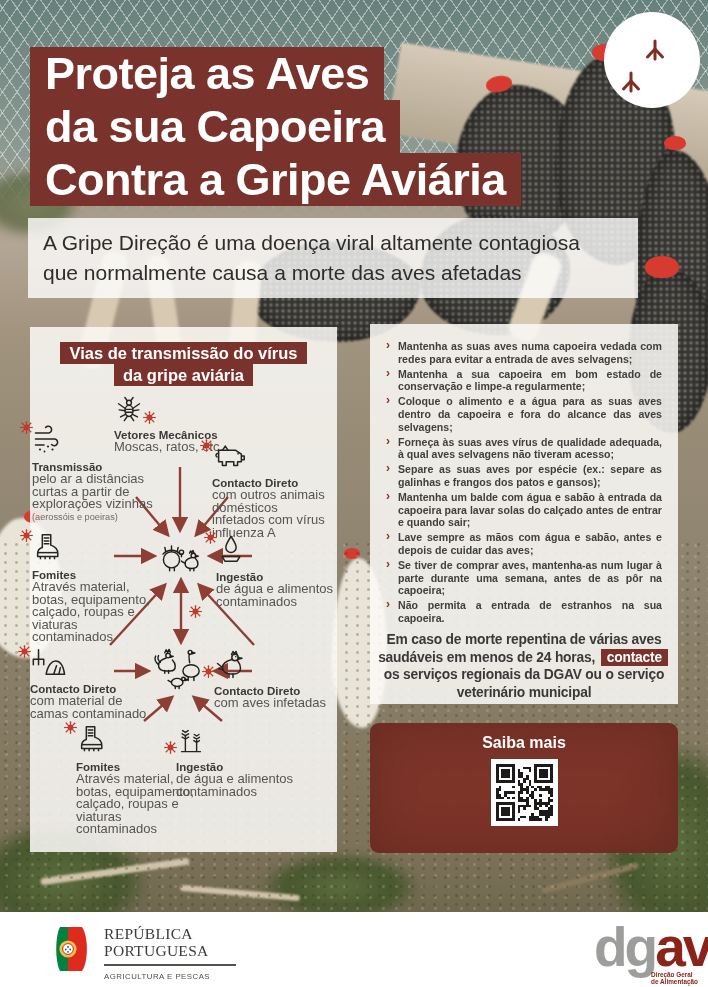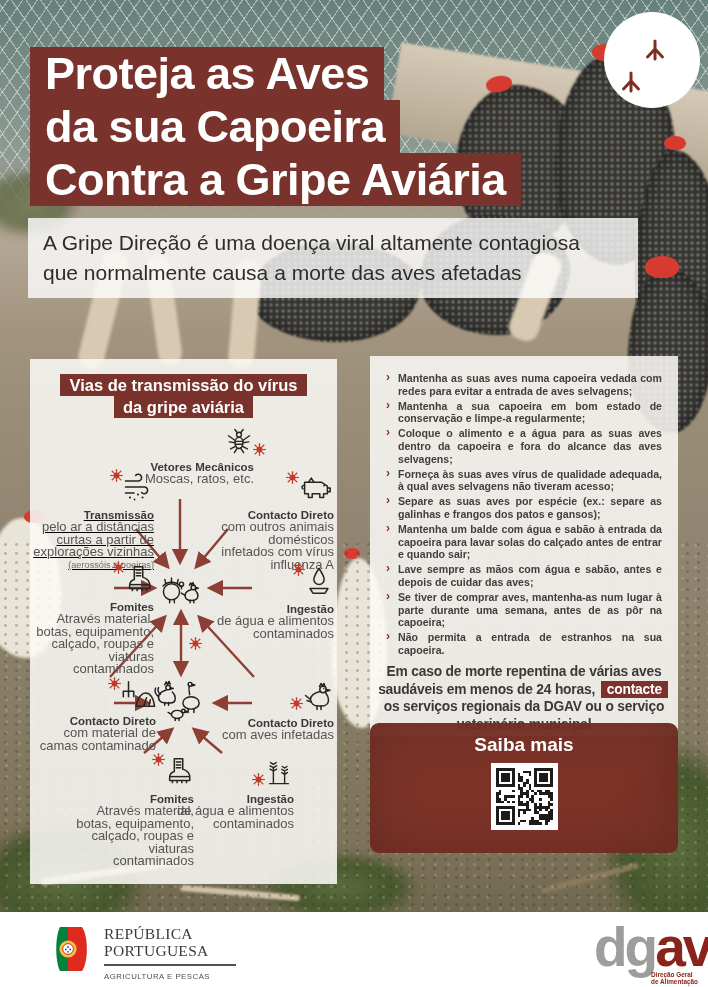--- a/index.html
+++ b/index.html
@@ -26,45 +26,45 @@
     background-image:radial-gradient(circle,rgba(62,50,34,.35) 0 1px,transparent 2px),radial-gradient(circle,rgba(232,222,200,.25) 0 1px,transparent 2px);
     background-size:11px 9px,13px 11px;}
   
   .title{position:absolute;left:30px;top:47px;z-index:3;}
   .title-line{display:table;background:#7a332c;color:#fff;font-weight:700;font-size:45px;line-height:53px;padding:0 15px;white-space:nowrap;letter-spacing:-.5px;}
   .subtitle{position:absolute;left:28px;top:218px;width:610px;background:rgba(255,255,255,.8);padding:10px 15px;box-sizing:border-box;z-index:3;}
   .subtitle div{font-size:21px;line-height:30px;color:#2e2d2b;white-space:nowrap;}
   .blob{position:absolute;left:604px;top:12px;width:96px;height:96px;background:#fff;border-radius:50%;z-index:2;}
   .foot{position:absolute;width:22px;height:26px;}
   
-  .card{position:absolute;background:rgba(250,249,246,.87);z-index:3;margin-top:32px;}
+  .card{position:absolute;background:rgba(250,249,246,.87);z-index:3;}
   #card-left{left:30px;top:327px;width:307px;height:525px;}
   #card-right{left:370px;top:324px;width:308px;height:380px;}
   .badge-wrap{padding-top:15px;}
   .badge-line{display:table;margin:0 auto;background:#7a332c;color:#fff;font-weight:700;font-size:16.5px;line-height:20px;padding:1px 9px;white-space:nowrap;}
   
-  .node{position:absolute;text-align:right;}
+  .node{position:absolute;text-align:left;}
   .icw{position:relative;display:inline-block;}
   .n-title{font-size:11.5px;font-weight:700;color:#3a3938;margin-top:2px;}
   .n-text{font-size:13px;line-height:12.5px;color:#565452;}
   .n-note{font-size:9.2px;line-height:11px;color:#6e6c69;margin-top:1px;}
   .vb{position:absolute;width:15px;height:15px;}
   .vtl{left:-13px;top:-3px;} .vbr{right:-13px;bottom:-2px;} .vbl{left:-13px;bottom:0;}
   .arrows{position:absolute;left:0;top:0;pointer-events:none;}
   .flock{position:absolute;left:128px;top:210px;} .poultry{position:absolute;left:122px;top:320px;}
   .vmid{position:absolute;left:158px;top:277px;width:15px;height:15px;}
   
   .bullets{margin:16px 16px 0 16px;padding:0;list-style:none;}
   .bullets li{position:relative;font-size:10.6px;line-height:12.6px;font-weight:700;color:#403f3d;text-align:justify;margin-bottom:2.5px;padding-left:12px;}
   .chev{position:absolute;left:0;top:-1px;color:#8c2f25;font-weight:700;font-size:12px;}
   .alert{margin:7px auto 0;width:298px;text-align:center;font-size:13.8px;line-height:17.5px;font-weight:800;color:#3a3938;letter-spacing:-.2px;}
   .alert .hl{background:#7a332c;color:#fff;padding:0 6px;margin:0 2px;display:inline-block;}
   
   .saiba{position:absolute;left:370px;top:723px;width:308px;height:130px;background:rgba(124,49,38,.96);border-radius:9px;z-index:3;text-align:center;box-shadow:inset 0 0 50px rgba(0,0,0,.18);}
-  .saiba-title{color:#fff;font-weight:700;font-size:19px;margin-top:11px;}
+  .saiba-title{color:#fff;font-weight:700;font-size:16px;margin-top:11px;}
   .qr-box{width:57px;height:57px;background:#fff;margin:7px auto 5px;padding:5px;}
   .qr-box svg{width:57px;height:57px;display:block;}
   .url{font-size:8.3px;color:#f2ddd6;letter-spacing:.2px;}
   
   .footer{position:absolute;left:0;top:912px;width:708px;height:75px;background:#fff;z-index:3;}
   .gov{position:absolute;left:52px;top:926px;display:flex;gap:12px;align-items:flex-start;z-index:4;}
   .gov-name{font-family:"Liberation Serif",serif;font-size:15.5px;line-height:16.5px;color:#3c3b39;letter-spacing:.3px;}
   .gov-rule{height:2px;background:#55524d;margin:5px 0 6px;width:132px;}
   .gov-min{font-size:7.8px;font-weight:400;color:#504e4a;letter-spacing:.5px;}
   .dgav{position:absolute;left:594px;top:920px;z-index:4;font-weight:700;font-size:55px;line-height:55px;letter-spacing:-3px;}
@@ -241,21 +241,21 @@
           </g>
         </svg>
         <svg class="vb vbr" viewBox="0 0 20 20">
             <use href="#sym-virus"></use>
           </svg>
       </span>
       <div class="n-title">Vetores Mecânicos</div>
       <div class="n-text">Moscas, ratos, etc.</div>
     </div>
 
-    <div class="node" style="left:2px;top:112px;width:122px;text-decoration:underline;">
+    <div class="node" style="left:2px;top:96px;width:122px;">
       <span class="icw">
         <svg class="ic" width="32" height="32" viewBox="0 0 32 32">
           <g fill="none" stroke="#26251f" stroke-width="1.6" stroke-linecap="round">
             <path d="M3.5,10 H17 a3.4,3.4 0 1 0 -3.4,-5.5"></path>
             <path d="M3.5,16 H23 a3.4,3.4 0 1 1 -3.4,5.5"></path>
             <path d="M3.5,22 H12"></path>
           </g>
           <g fill="#26251f">
               <circle cx="16" cy="23.5" r="1.1"></circle>
               <circle cx="20.5" cy="26.5" r="1.1"></circle>

